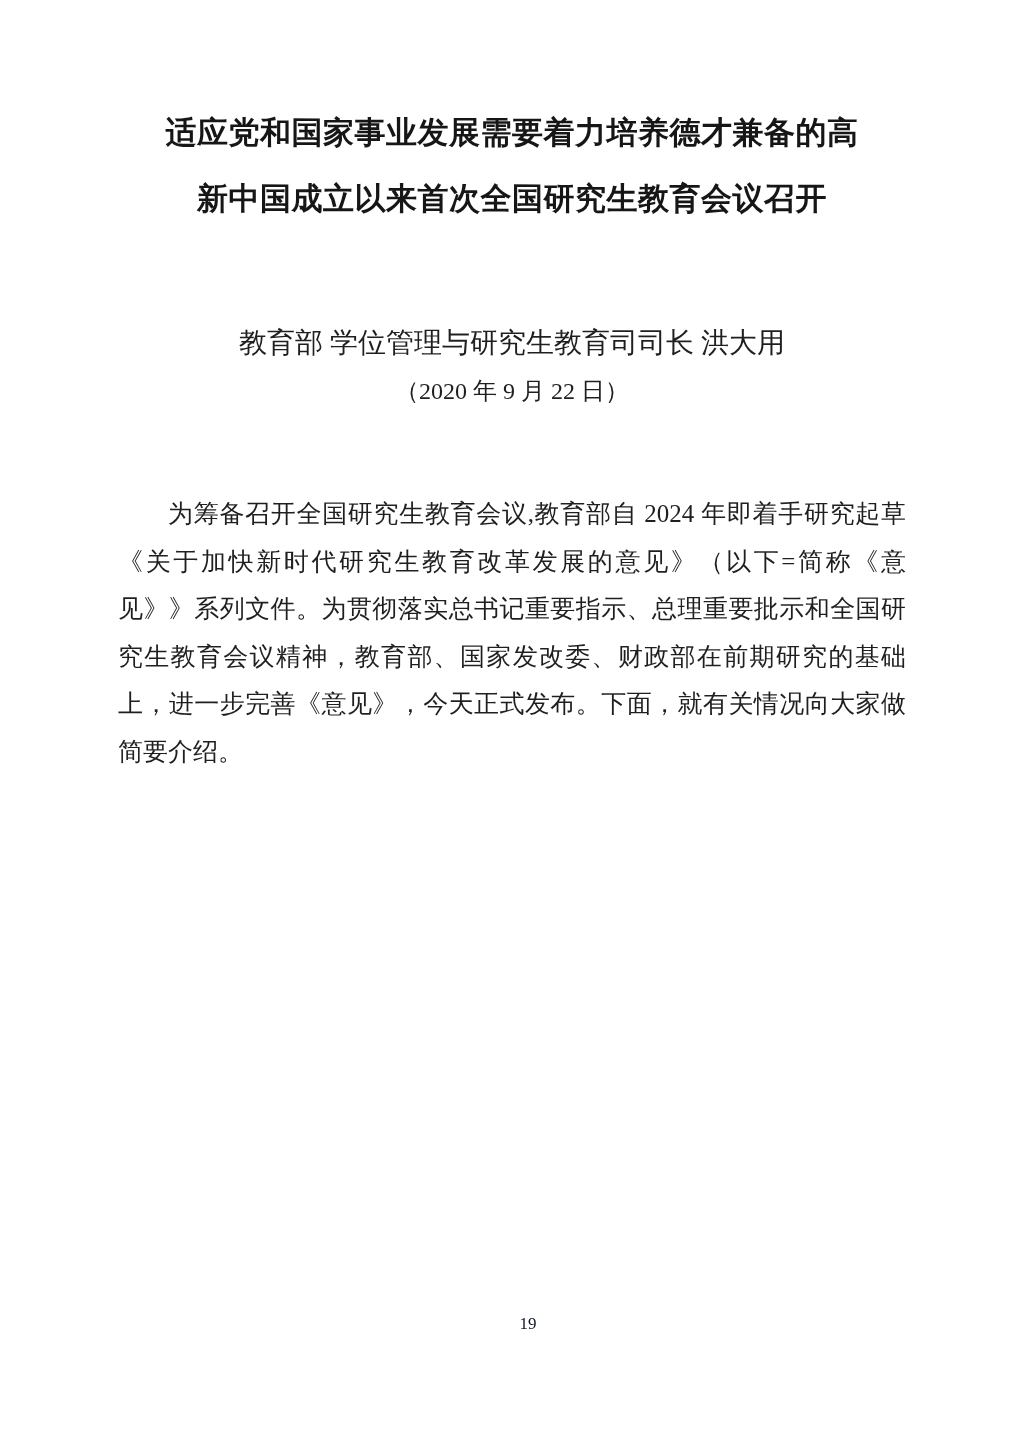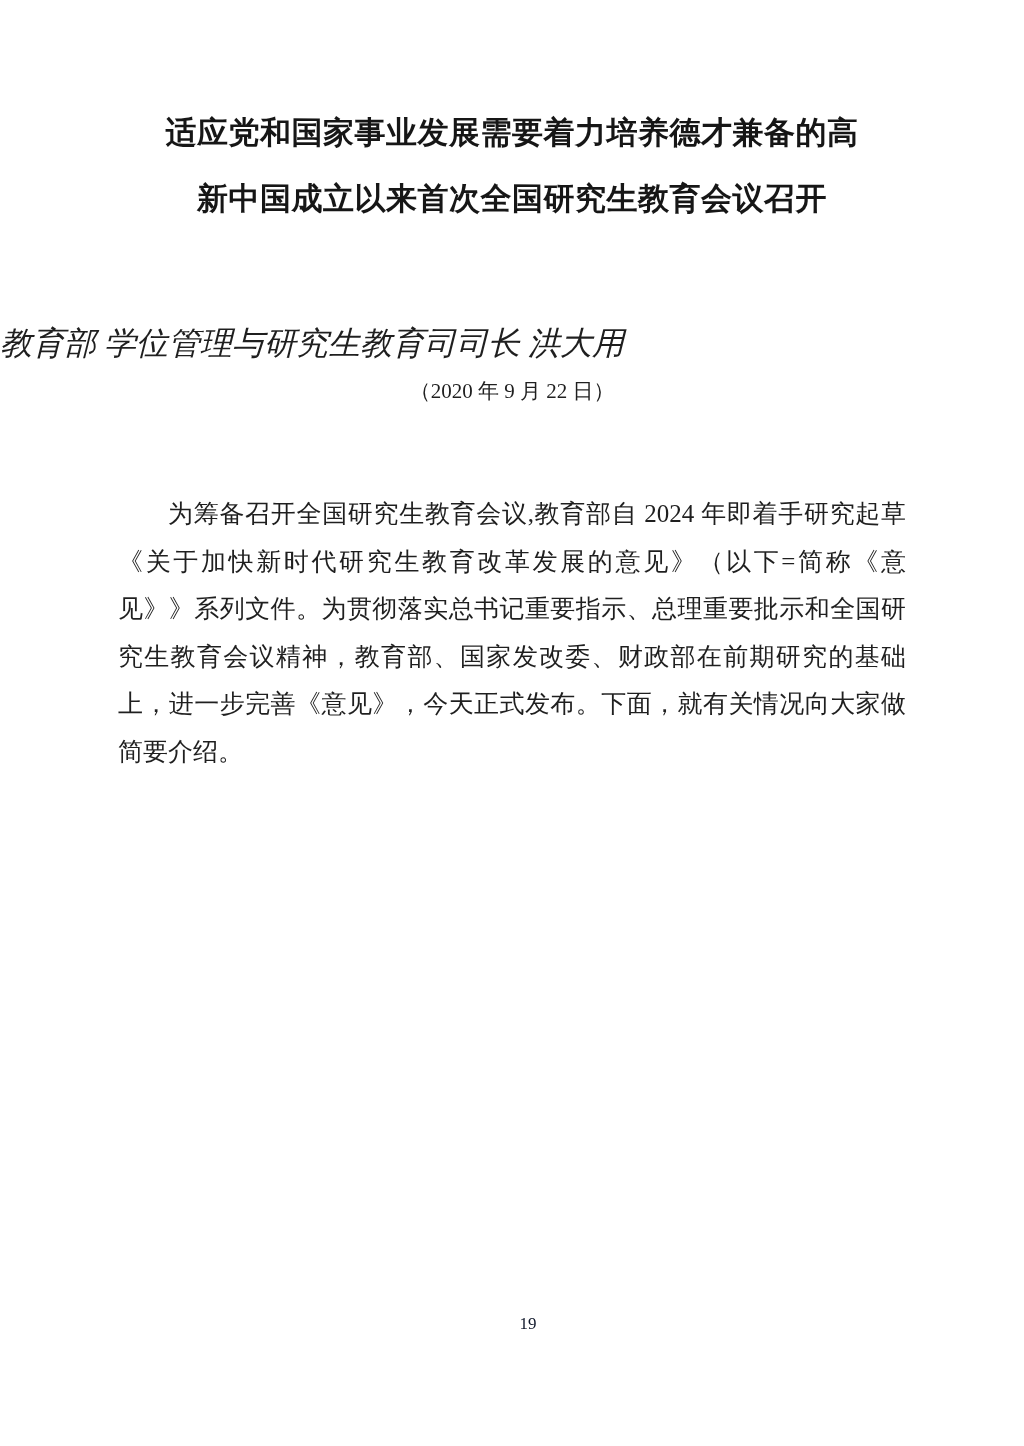--- a/index.html
+++ b/index.html
@@ -25,28 +25,28 @@
     line-height: 66px;
     letter-spacing: 0.5px;
     color: #161616;
   }
   .title-line {
     display: block;
     font-family: Liberation Serif, serif;
   }
   .byline {
     margin-top: 87px;
-    font-size: 32px;
+    text-align: center;
+    font-size: 28px;
     line-height: 48px;
     white-space: pre-wrap;
-    font-style: italic;
   }
   .dateline {
     text-align: center;
-    font-size: 21px;
+    font-size: 24px;
     line-height: 48px;
   }
   .content {
     width: 788px;
     margin: 75px auto 0;
     font-size: 25px;
     line-height: 47.5px;
     text-align: justify;
     text-justify: inter-character;
   }

